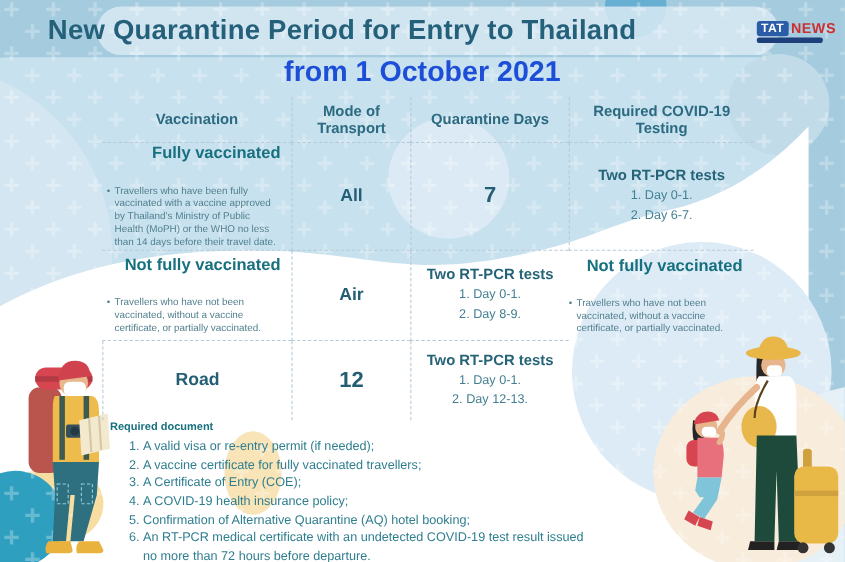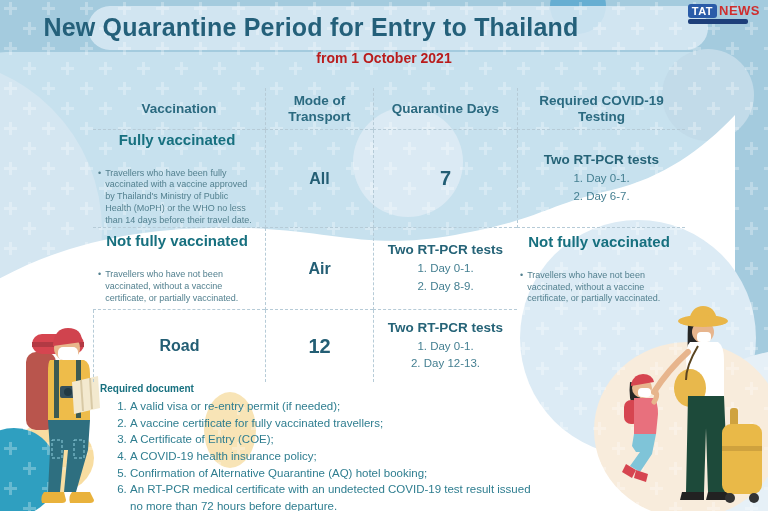--- a/index.html
+++ b/index.html
@@ -1,38 +1,38 @@
 <!DOCTYPE html>
 <html><head>
 <meta charset="utf-8">
 <style>
   html,body{margin:0;padding:0;}
   body{font-family:"Liberation Sans","DejaVu Sans",sans-serif;}
   #stage{position:relative;width:768px;height:511px;overflow:hidden;background:#a4cbde;}
   #bg{position:absolute;left:0;top:0;}
 
-  .logo{position:absolute;top:3px;right:8px;text-align:center;z-index:5;}
+  .logo{position:absolute;top:18px;right:8px;text-align:center;z-index:5;}
   .logo-row{display:flex;align-items:center;gap:2px;}
   .logo-tat{background:#2a5ca8;color:#fff;font-weight:bold;font-size:11px;padding:1px 4px;border-radius:3px;letter-spacing:.5px;}
   .logo-news{color:#cf2e2e;font-weight:bold;font-size:13px;letter-spacing:.5px;}
   .logo-bar{margin-top:1px;width:60px;height:5px;background:#1d3f7a;border-radius:2px;}
 
   .title{position:absolute;left:0;top:13px;width:622px;text-align:center;
          font-size:25px;font-weight:bold;color:#24607a;letter-spacing:.2px;z-index:4;}
   .subtitle{position:absolute;left:0;top:50px;width:768px;text-align:center;
-         font-size:14px;font-weight:bold;color:#b91c1c;z-index:4;}
+         font-size:26px;font-weight:bold;color:#1d4ed8;z-index:4;}
 
   .tbl{position:absolute;left:93px;top:88px;width:592px;z-index:4;
        display:grid;grid-template-columns:172px 108px 144px 168px;
        grid-template-rows:42px 98px 82px 72px;}
   .cell{display:flex;flex-direction:column;justify-content:center;align-items:center;text-align:center;}
   .bl{border-left:1.5px dashed #b6cbd7;}
   .bb{border-bottom:1.5px dashed #b6cbd7;}
   .hdr{font-size:13.5px;font-weight:bold;color:#2b6a80;line-height:1.15;padding:0 10px;}
-  .vac{align-items:center;text-align:left;padding:6px 10px 6px 6px;}
+  .vac{align-items:flex-end;text-align:left;padding:6px 10px 6px 6px;}
   .vac-title{font-size:15px;font-weight:bold;color:#17707f;margin-bottom:3px;}
   .vac-detail{font-size:9px;color:#53808f;line-height:1.3;display:flex;width:158px;margin-top:17px;}
   .vac-detail::before{content:"•";margin-right:4px;}
   .mode{font-size:16px;font-weight:bold;color:#235e74;}
   .days{font-size:20px;font-weight:bold;color:#235e74;}
   .test-title{font-size:13.5px;font-weight:bold;color:#256377;margin-bottom:3px;}
   .test-item{font-size:11.5px;color:#447f91;line-height:1.5;}
 
   .reqdoc{position:absolute;left:100px;top:383px;width:445px;z-index:4;}
   .reqdoc-title{font-size:10px;font-weight:bold;color:#17707f;margin-bottom:4px;}

